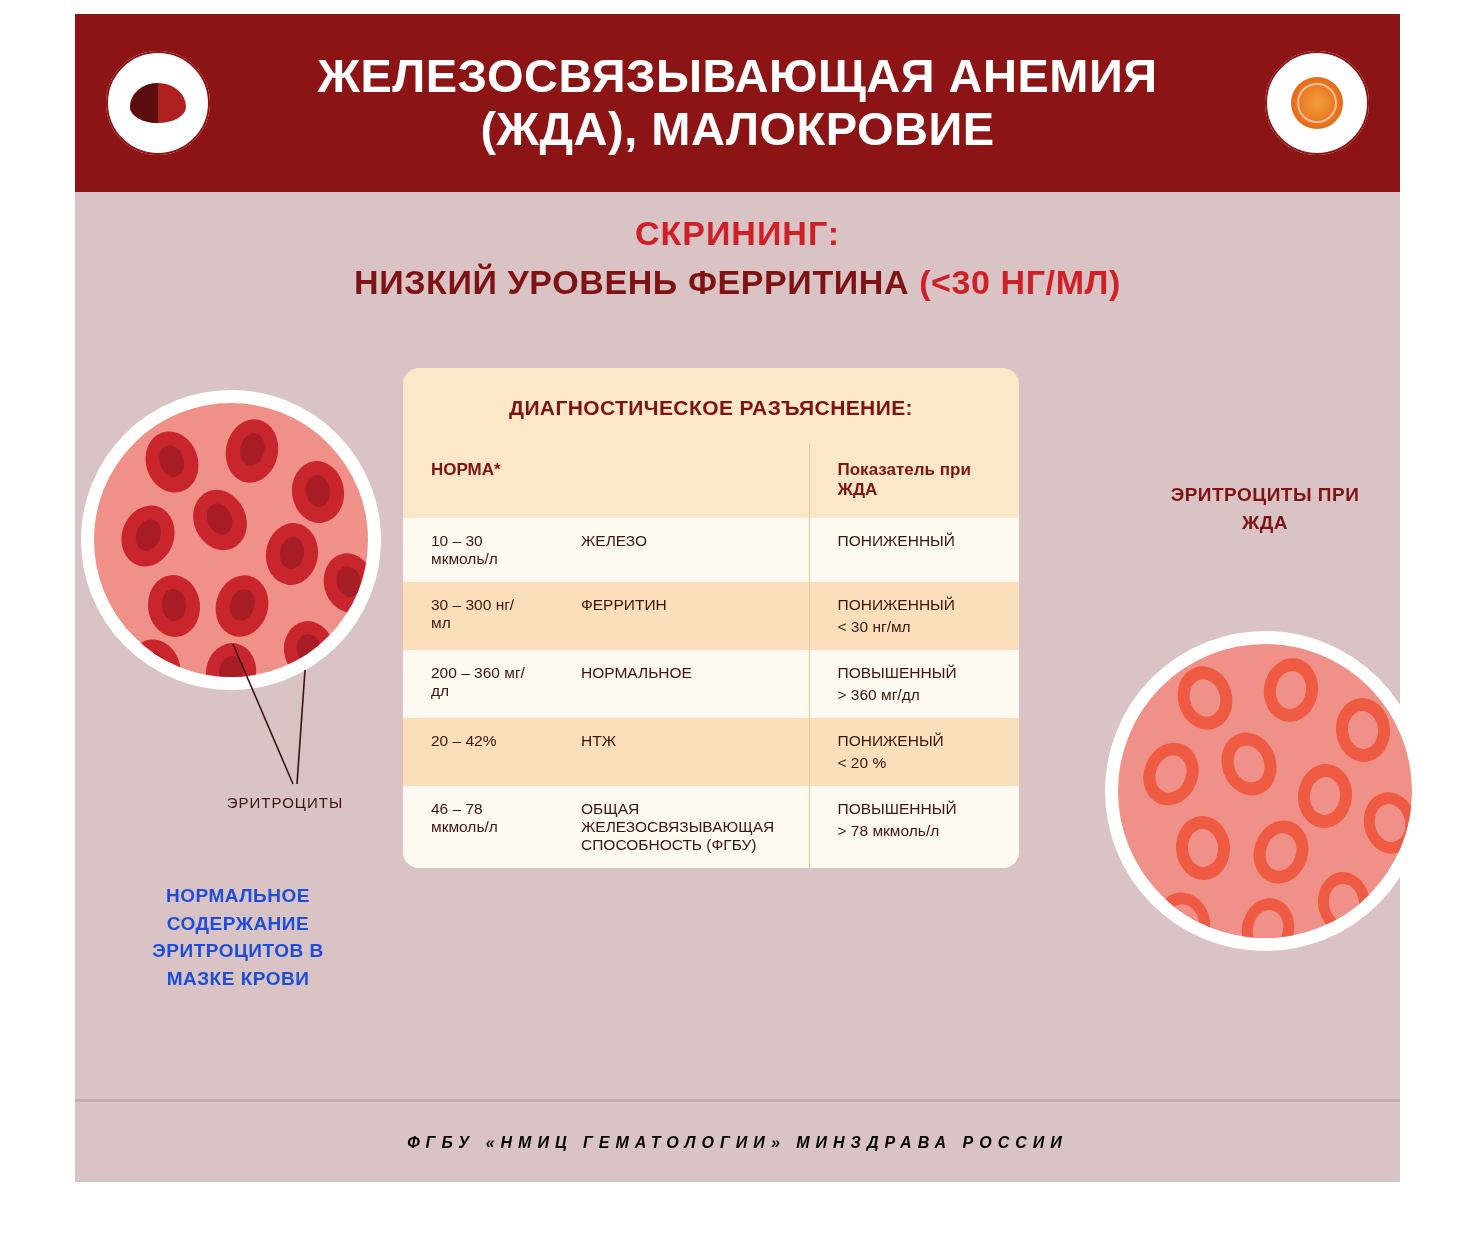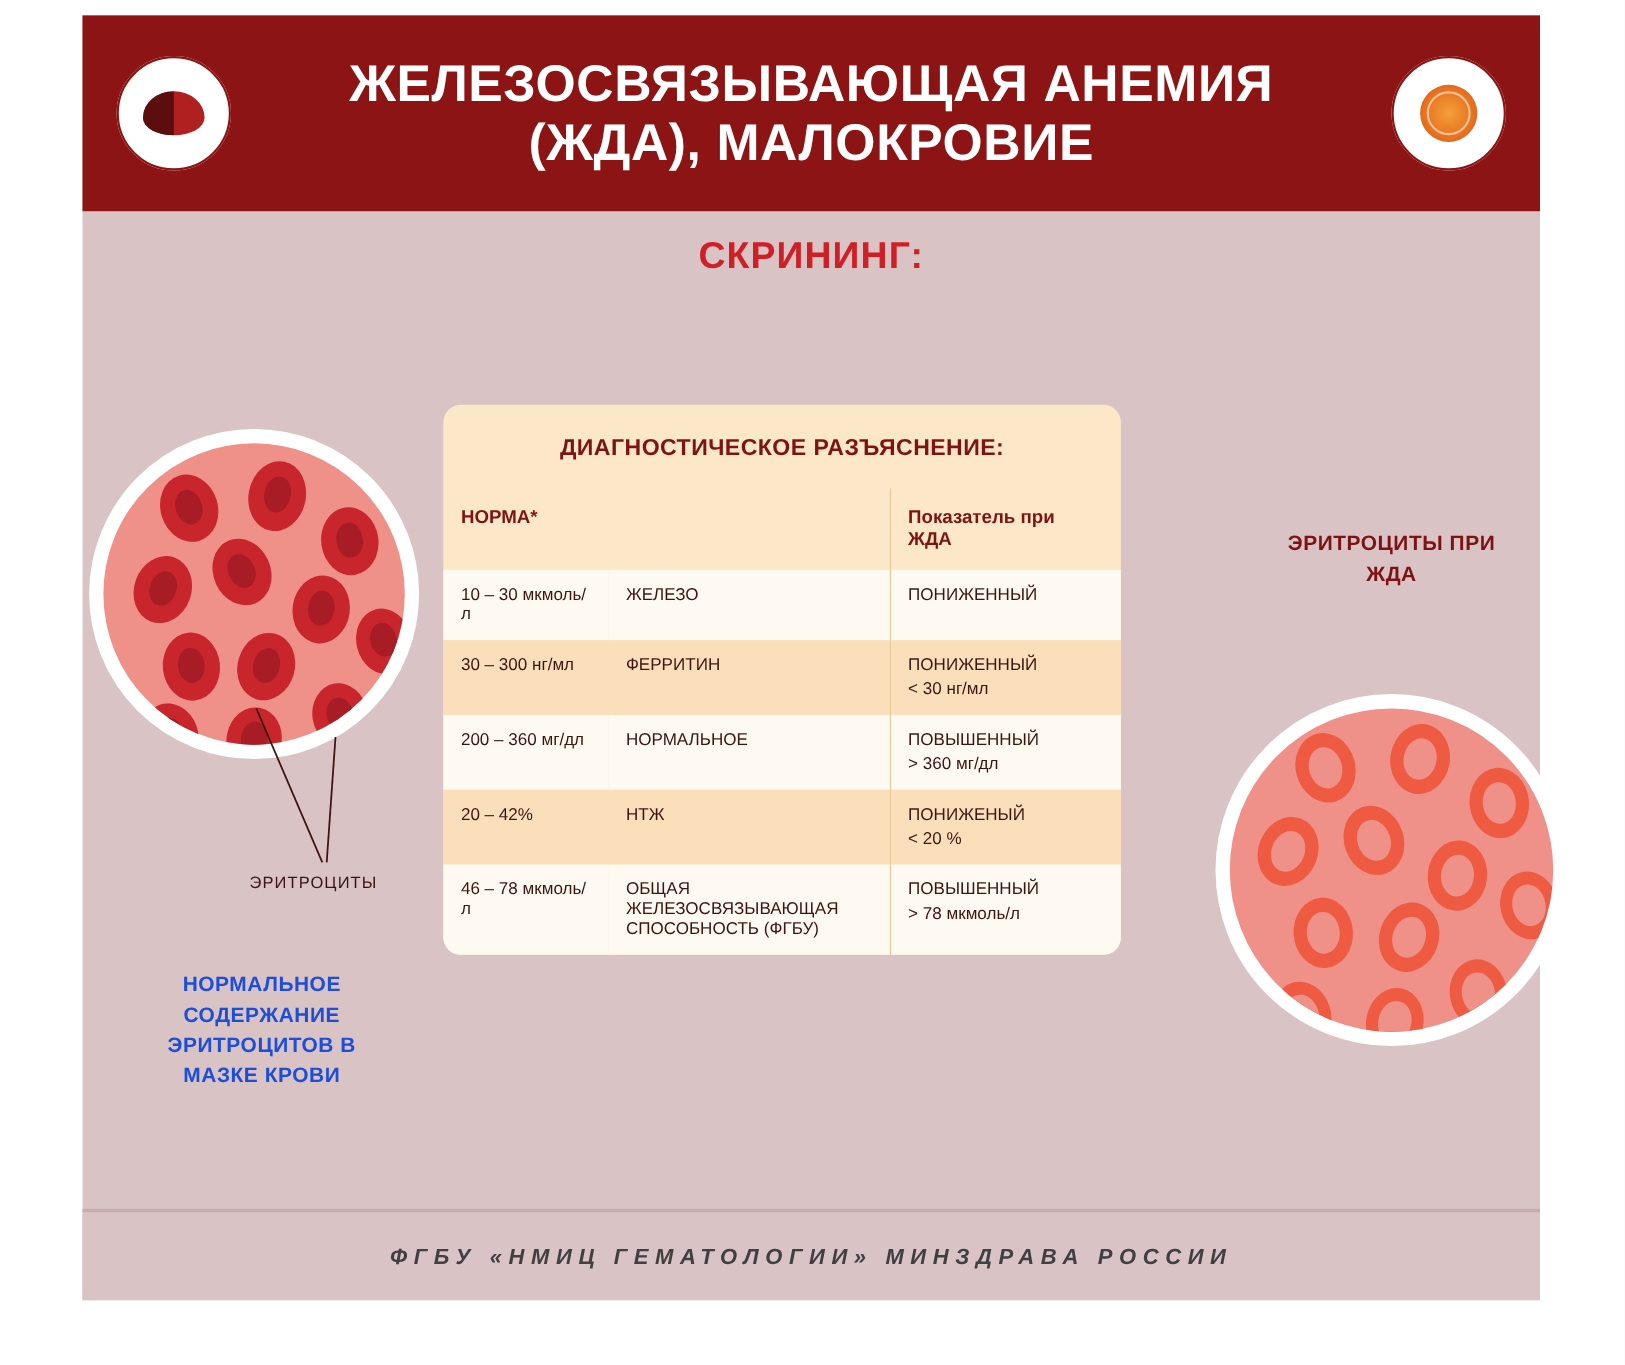--- a/index.html
+++ b/index.html
@@ -144,21 +144,21 @@
     letter-spacing: 0.4px;
     padding: 28px 10px 24px;
   }
   table.params {
     border-collapse: collapse;
     width: 100%;
     table-layout: fixed;
   }
   table.params th, table.params td {
     vertical-align: top;
-    padding: 14px 16px;
+    padding: 14px 28px;
     font-size: 15.5px;
     color: #3d1410;
   }
   table.params thead th {
     color: #7d1313;
     font-weight: bold;
     font-size: 17px;
     padding-top: 16px;
     padding-bottom: 18px;
   }
@@ -270,22 +270,22 @@
     left: 0;
     top: 1090px;
     width: 1325px;
     height: 78px;
     background: #d9c3c5;
     display: flex;
     align-items: center;
     justify-content: center;
   }
   .footer-text {
-    color: #404040;
-    font-size: 20px;
+    color: #000000;
+    font-size: 16px;
     font-weight: bold;
     font-style: italic;
     letter-spacing: 6px;
   }
   .footer-rule {
     position: absolute;
     left: 0;
     top: 1085px;
     width: 1325px;
     height: 3px;
@@ -308,20 +308,23 @@
         <span class="l2">(ЖДА), МАЛОКРОВИЕ</span>
       </div>
       <div class="logo-right">
         <div class="ring-text"></div>
         <div class="mark"></div>
       </div>
     </div>
 
     <div class="screening">
       <div class="line1">СКРИНИНГ:</div>
+      <div class="line2">
+        <span>НИЗКИЙ УРОВЕНЬ ФЕРРИТИНА </span><span class="accent">(&lt;30 НГ/МЛ)</span>
+      </div>
     </div>
 
     <div class="blood normal">
       <div class="rbc" style="left:52px;  top:28px;  width:52px; height:62px; transform:rotate(-18deg);"></div>
       <div class="rbc" style="left:132px; top:16px; width:52px; height:64px; transform:rotate(12deg);"></div>
       <div class="rbc" style="left:198px; top:58px; width:52px; height:62px; transform:rotate(-8deg);"></div>
       <div class="rbc" style="left:28px;  top:102px; width:52px; height:62px; transform:rotate(20deg);"></div>
       <div class="rbc" style="left:100px; top:86px;  width:52px; height:62px; transform:rotate(-24deg);"></div>
       <div class="rbc" style="left:172px; top:120px; width:52px; height:62px; transform:rotate(8deg);"></div>
       <div class="rbc" style="left:230px; top:150px; width:50px; height:60px; transform:rotate(-14deg);"></div>

